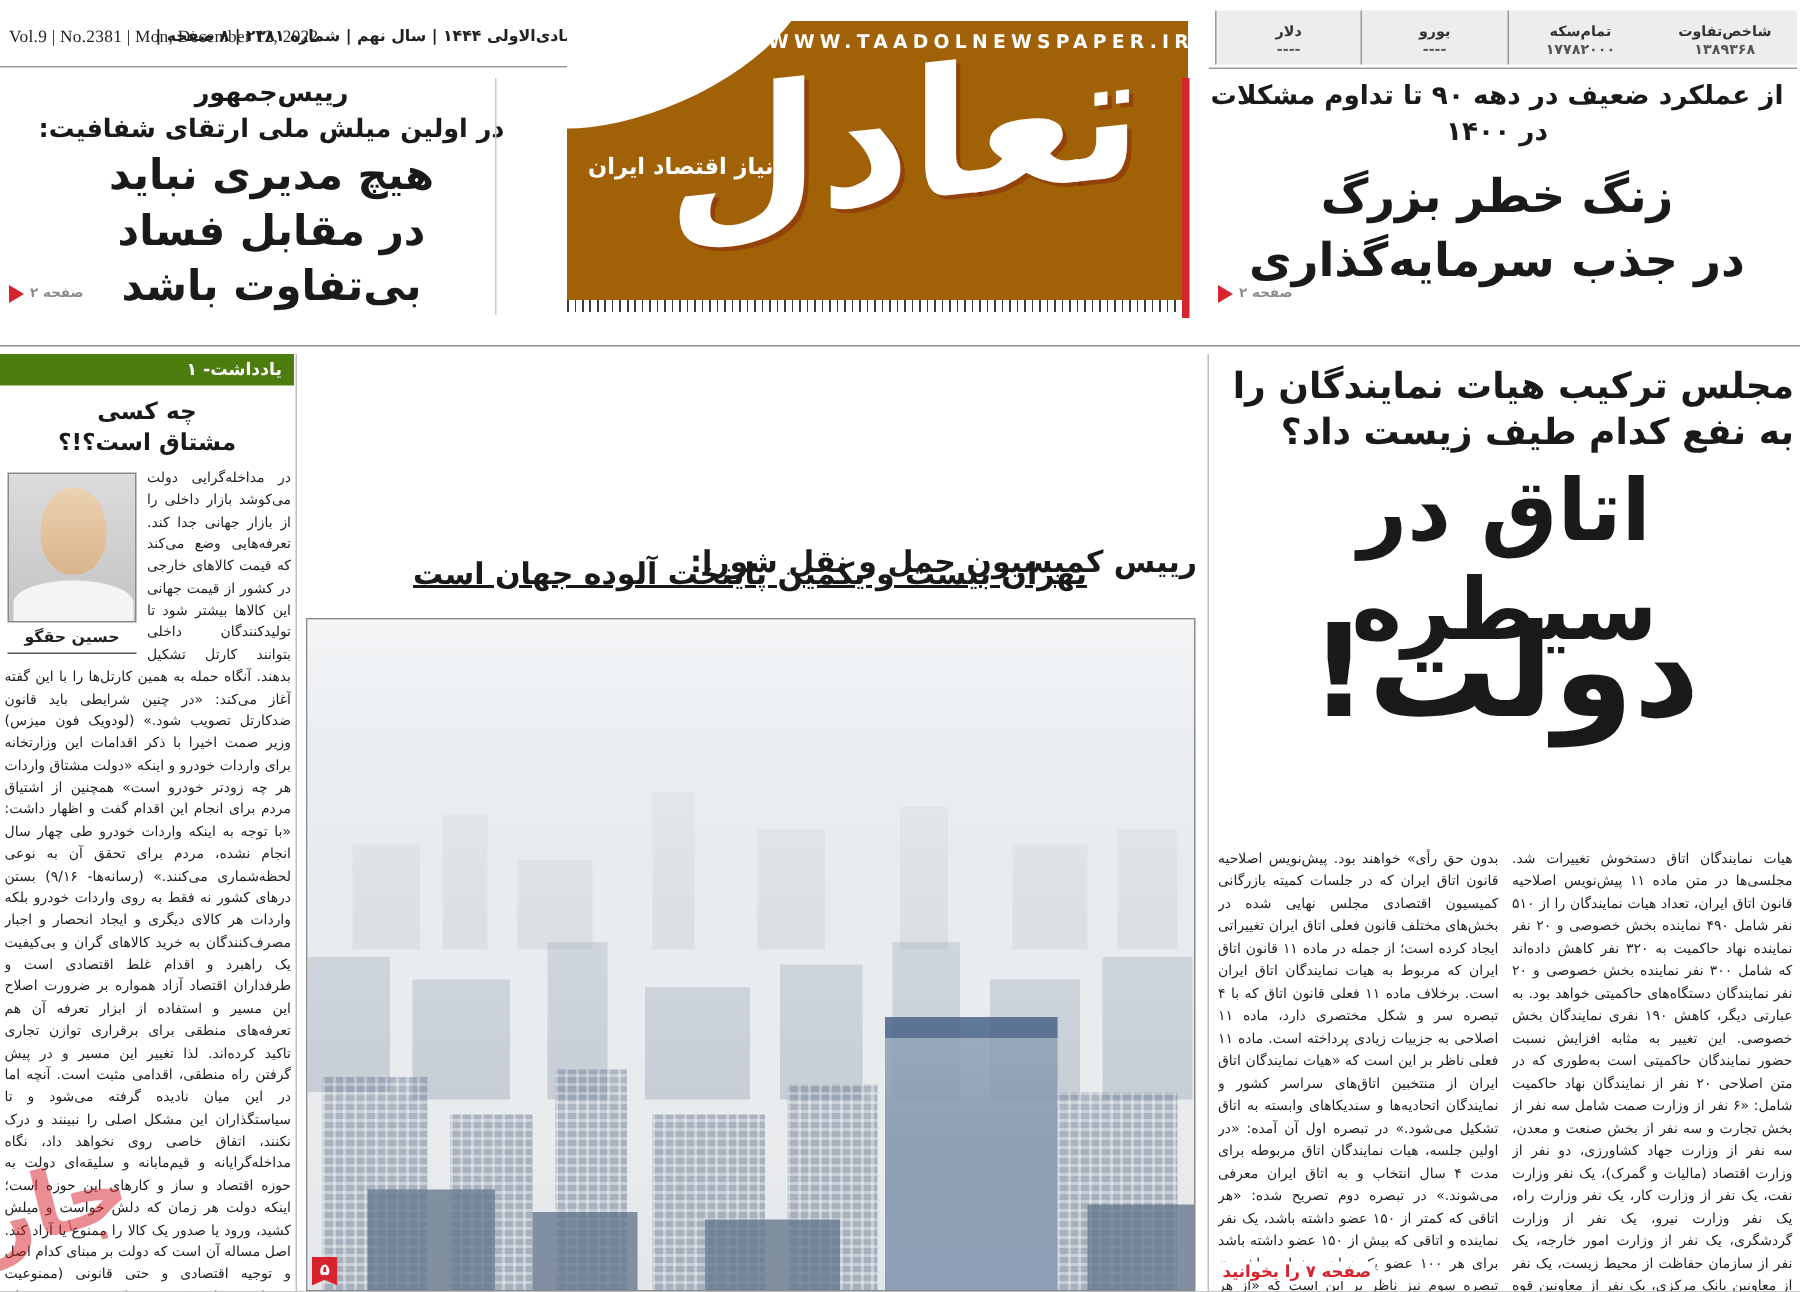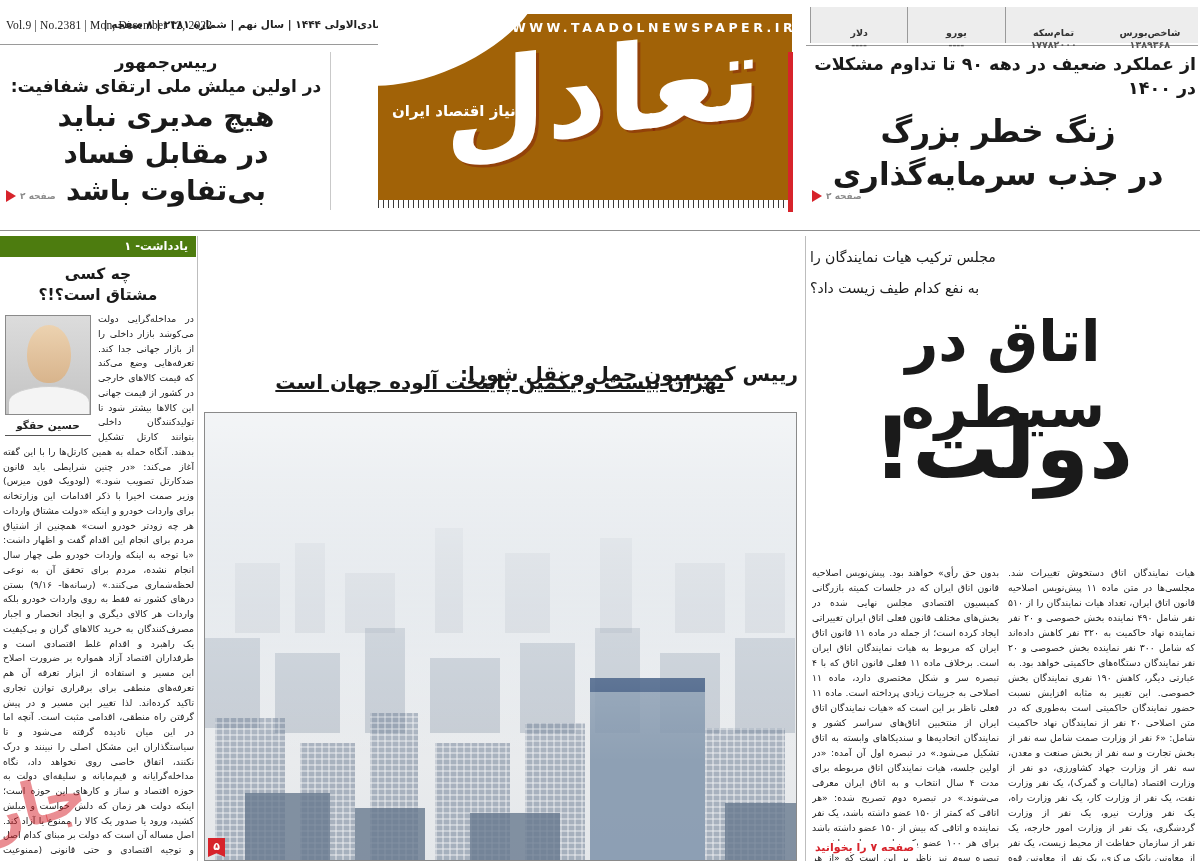--- a/index.html
+++ b/index.html
@@ -13,40 +13,40 @@
   .rtl { direction:rtl; }
   .rule { background:#9a9a9a; }
 
   
   .latin-issue { left:6px; top:19px; font-family:"Liberation Serif", serif; font-size:11.5px; color:#222; letter-spacing:.2px; }
   .fa-issue { left:100px; top:18px; width:420px; font-size:10.5px; font-weight:bold; text-align:right; color:#222; }
   .topbar-rule-left { left:0; top:44px; width:380px; height:1px; }
   .topbar-rule-right { left:806px; top:45px; width:392px; height:1px; }
 
   .market { left:810px; top:7px; width:388px; height:36px; background:#ededed; display:flex; flex-direction:row; }
-  .mcell { flex:1; text-align:center; padding-top:20px; border-left:1px solid #9a9a9a; }
+  .mcell { flex:1; text-align:center; padding-top:9px; border-left:1px solid #9a9a9a; }
   .mcell:first-child { border-left:none; }
   .mlabel { font-size:9.5px; font-weight:bold; color:#333; display:block; }
   .mvalue { font-size:9.5px; font-weight:bold; color:#555; display:block; margin-top:1px; }
 
   
   .logo-box { left:378px; top:14px; width:414px; height:186px; background:#a16207; overflow:hidden; }
   .logo-swoosh { position:absolute; left:-60px; top:-52px; width:230px; height:110px; background:#ffffff; border-radius:50%; transform:rotate(-24deg); }
   .logo-site { position:absolute; right:10px; top:6px; width:270px; text-align:center; color:#fff; font-size:12.5px; font-weight:bold; letter-spacing:3.5px; }
   .logo-tagline { position:absolute; left:14px; top:88px; color:#fff; font-size:15px; font-weight:bold; }
   .logo-word { position:absolute; right:30px; top:8px; color:#fff; font-size:118px; font-weight:bold; transform:rotate(-6deg) skewX(-6deg); line-height:1.2; text-shadow:3px 3px 0 rgba(120,10,14,.35); }
   .ruler { left:378px; top:200px; width:414px; height:8px;
     background:repeating-linear-gradient(90deg,#3c3c3c 0 1px,transparent 1px 5px); }
 
   
-  .tl-block { left:0; top:50px; width:332px; text-align:center; }
+  .tl-block { left:15px; top:50px; width:332px; text-align:center; }
   .tr-block { left:800px; top:52px; width:396px; text-align:center; }
   .kicker-sm { font-size:17px; font-weight:bold; line-height:24px; }
   .head-lg { font-size:28px; font-weight:bold; line-height:37px; letter-spacing:-.5px; }
-  .tr-block .kicker-sm { font-size:17.5px;text-align:right; }
+  .tr-block .kicker-sm { font-size:17.5px; }
   .tr-block .head-lg { font-size:31px; line-height:43px; }
   .vline-gray { left:330px; top:52px; width:1px; height:158px; background:#c9c9c9; }
   .vbar-red { left:788px; top:52px; width:5px; height:160px; background:#d7232b; }
 
   .page-marker { position:absolute; display:flex; align-items:center; gap:4px; }
   .tri { width:0; height:0; border-top:6px solid transparent; border-bottom:6px solid transparent; border-left:10px solid #d7232b; }
   .pm-label { font-size:9px; color:#8b8b8b; font-weight:bold; }
 
   .main-rule { left:0; top:230px; width:1200px; height:1px; background:#8f8f8f; }
   .coldiv-1 { left:197px; top:236px; width:1px; height:625px; background:#bdbdbd; }
@@ -97,41 +97,41 @@
   .n5{left:320px;top:310px;width:60px;height:139px;} .n6{left:500px;top:315px;width:80px;height:134px;}
   .tower{left:385px;top:265px;width:115px;height:184px;background:#8296ad;border-top:14px solid #33507a;opacity:.88;}
   .g1{left:40px;top:380px;width:85px;height:69px;background:#68798f;} .g2{left:150px;top:395px;width:70px;height:54px;background:#68798f;}
   .g3{left:265px;top:400px;width:90px;height:49px;background:#68798f;} .g4{left:520px;top:390px;width:73px;height:59px;background:#68798f;}
   .haze { position:absolute; inset:0; background:linear-gradient(180deg, rgba(255,255,255,.82) 0%, rgba(255,255,255,.5) 30%, rgba(255,255,255,.18) 55%, rgba(255,255,255,0) 78%); }
   .photo-badge { position:absolute; left:3px; bottom:3px; width:17px; height:19px; background:#d7232b; color:#fff;
     font-size:11px; font-weight:bold; text-align:center; line-height:17px;
     clip-path:polygon(0 0,100% 0,100% 100%,50% 80%,0 100%); }
 
   
-  .ch-kicker { left:810px; top:242px; width:386px; text-align:left; font-size:14px; font-weight:normal; line-height:31px; }
+  .ch-kicker { left:810px; top:242px; width:386px; text-align:right; font-size:24px; font-weight:bold; line-height:31px; }
   .ch-head1 { left:810px; top:308px; width:386px; text-align:center; font-size:57px; font-weight:bold; letter-spacing:-2px; }
   .ch-head2 { left:810px; top:398px; width:386px; text-align:center; font-size:86px; font-weight:bold; letter-spacing:-2px; }
   .ch-col { top:565px; width:187px; height:296px; overflow:hidden; font-size:9.3px; line-height:15px; text-align:justify; color:#222; }
   .ch-col-right { left:1008px; }
   .ch-col-left { left:812px; }
   .ch-pageref { left:812px; top:841px; font-size:11px; font-weight:bold; color:#d7232b; background:#fff; padding:0 3px; z-index:4; }
 </style>
 </head>
 <body>
 
 <div id="page">
 
   <div class="abs latin-issue">Vol.9 | No.2381 | Mon, December 12, 2022</div>
   <div class="abs fa-issue rtl">دوشنبه ۲۱ آذر ۱۴۰۱ | ۱۷ جمادی‌الاولی ۱۴۴۴ | سال نهم | شماره ۲۳۸۱ | ۸ صفحه | قیمت: ۵۰۰۰ تومان</div>
   <div class="abs rule topbar-rule-left"></div>
   <div class="abs rule topbar-rule-right"></div>
 
   <div class="abs market rtl">
     <div class="mcell">
-      <span class="mlabel">شاخص‌بورس</span>
+      <span class="mlabel">شاخص‌تفاوت</span>
       <span class="mvalue">۱۳۸۹۳۶۸</span>
     </div>
     <div class="mcell">
       <span class="mlabel">تمام‌سکه</span>
       <span class="mvalue">۱۷۷۸۲۰۰۰</span>
     </div>
     <div class="mcell">
       <span class="mlabel">یورو</span>
       <span class="mvalue">----</span>
     </div>

